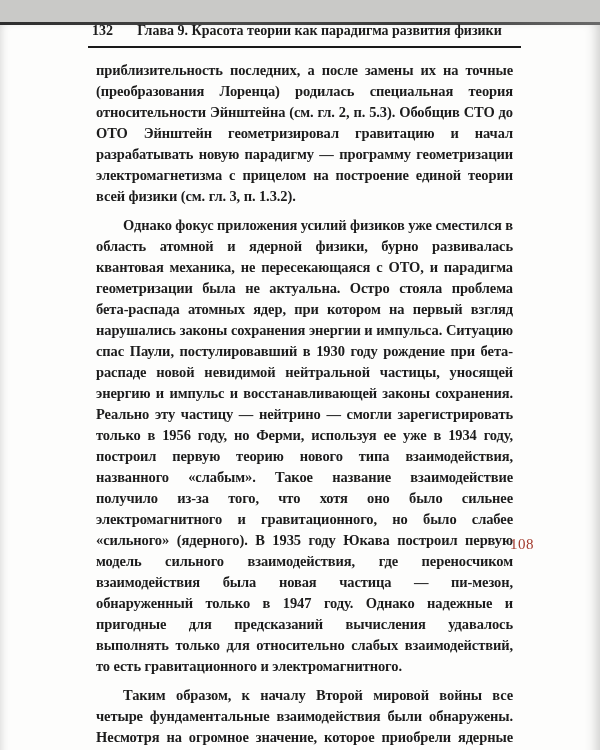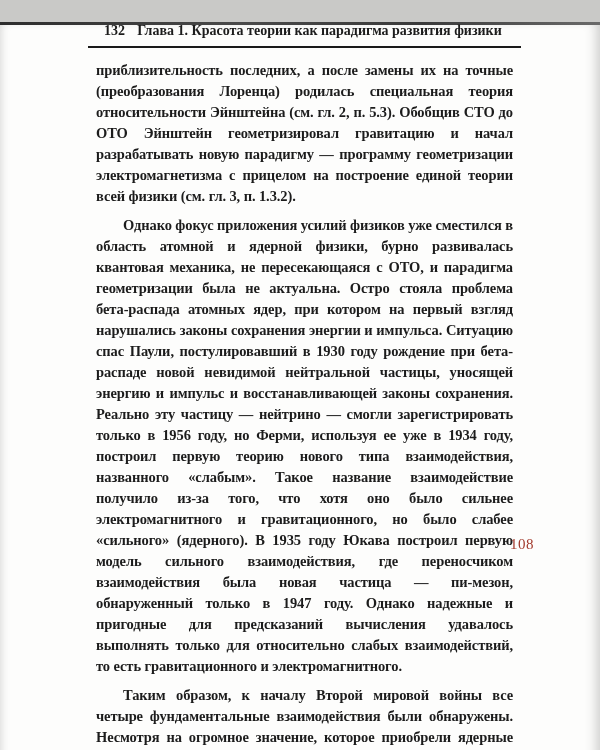--- a/index.html
+++ b/index.html
@@ -33,21 +33,21 @@
     margin: 22px 79px 0 88px;  
     padding-bottom: 6px;
     border-bottom: 2px solid #1a1a1a;
     font-size: 14px;
     font-weight: bold;
     line-height: 18px;
     text-align: center;
   }
   .page-number {
     position: absolute;
-    left: 16px;
+    left: 4px;
     top: 0;
   }
   .chapter-title {
     display: inline-block;
     padding-left: 30px;
     white-space: nowrap;
   }
   .text-block {
     margin: 12px 79px 0 88px;
     font-size: 14.5px;
@@ -73,21 +73,21 @@
   }
 </style>
 </head>
 <body>
 
 <div class="page">
   <div class="scan-top"></div>
 
   <header class="page-header">
     <span class="page-number">132</span>
-    <span class="chapter-title">Глава 1. Красота теории как парадигма развития физики</span>
+    <span class="chapter-title">Глава 9. Красота теории как парадигма развития физики</span>
   </header>
 
   <main class="text-block">
     <p class="para">приблизительность последних, а после замены их на точные (преобразования Лоренца) родилась специальная теория относительности Эйнштейна (см. гл. 2, п. 5.3). Обобщив СТО до ОТО Эйнштейн геометризировал гравитацию и начал разрабатывать новую парадигму — программу геометризации электромагнетизма с прицелом на построение единой теории всей физики (см. гл. 3, п. 1.3.2).</p>
     <p class="para indent">Однако фокус приложения усилий физиков уже сместился в область атомной и ядерной физики, бурно развивалась квантовая механика, не пересекающаяся с ОТО, и парадигма геометризации была не актуальна. Остро стояла проблема бета-распада атомных ядер, при котором на первый взгляд нарушались законы сохранения энергии и импульса. Ситуацию спас Паули, постулировавший в 1930 году рождение при бета-распаде новой невидимой нейтральной частицы, уносящей энергию и импульс и восстанавливающей законы сохранения. Реально эту частицу — нейтрино — смогли зарегистрировать только в 1956 году, но Ферми, используя ее уже в 1934 году, построил первую теорию нового типа взаимодействия, названного «слабым». Такое название взаимодействие получило из-за того, что хотя оно было сильнее электромагнитного и гравитационного, но было слабее «сильного» (ядерного). В 1935 году Юкава построил первую модель сильного взаимодействия, где переносчиком взаимодействия была новая частица — пи-мезон, обнаруженный только в 1947 году. Однако надежные и пригодные для предсказаний вычисления удавалось выполнять только для относительно слабых взаимодействий, то есть гравитационного и электромагнитного.</p>
     <p class="para indent">Таким образом, к началу Второй мировой войны все четыре фундаментальные взаимодействия были обнаружены. Несмотря на огромное значение, которое приобрели ядерные исследования после создания атомной бомбы к концу войны, теоретическое осмысление сильного взаимодействия было затруднено в связи с обнаружением целого «зоопарка» адронов (частиц, подверженных сильному взаимодействию). Наведение порядка в этом зоопарке, группировка по семействам и исследование их симметрий затянулось на 20 лет. Стало понятно, что адроны — композитные объекты, то есть состоят из более фундаментальных кирпичиков, которые получили название кварков. Теория сильного взаимодейст-</p>
   </main>
 
   <span class="margin-note">108</span>
 </div>

